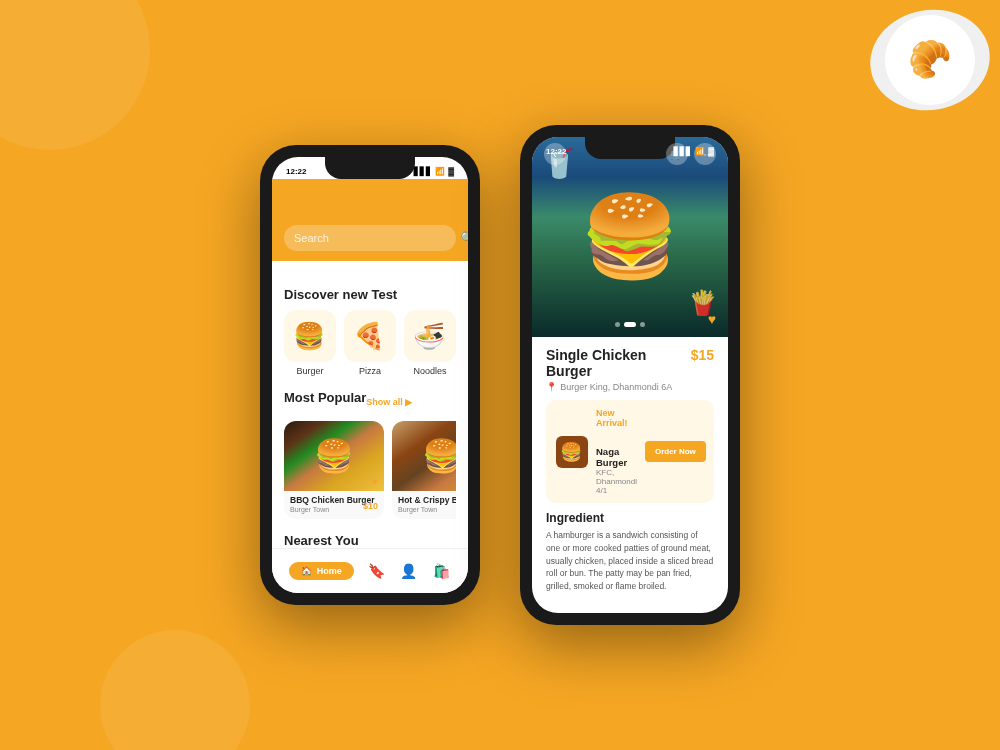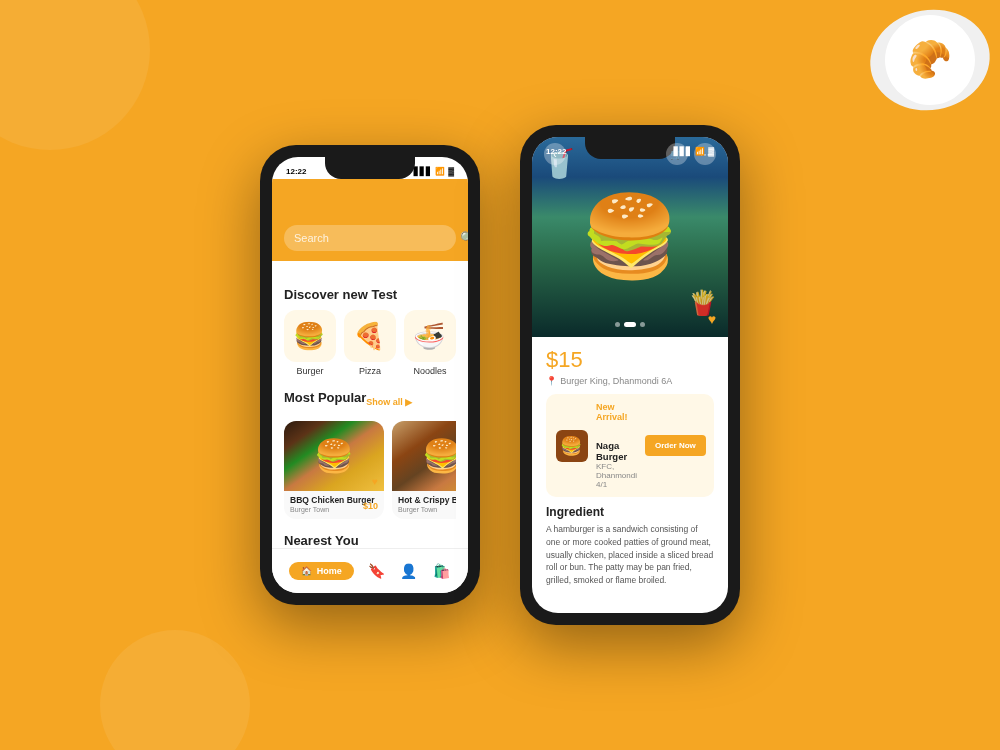--- a/index.html
+++ b/index.html
@@ -413,22 +413,22 @@
       margin-bottom: 3px;
     }
 
     .product-name {
       font-size: 14px;
       font-weight: 800;
       color: #222;
     }
 
     .product-price {
-      font-size: 22px;
-      font-weight: 400;
+      font-size: 14px;
+      font-weight: 700;
       color: #F5A623;
     }
 
     .product-location {
       display: flex;
       align-items: center;
       gap: 3px;
       margin-bottom: 8px;
     }
 
@@ -735,20 +735,21 @@
           <div class="dot"></div>
           <div class="dot dot-active"></div>
           <div class="dot"></div>
         </div>
 
         <div class="hero-heart">♥</div>
       </div>
 
       <div class="phone2-body">
         <div class="product-header">
+          <div class="product-name">Single Chicken Burger</div>
           <div class="product-price">$15</div>
         </div>
 
         <div class="product-location">
           <span class="location-pin">📍</span>
           <span class="location-text">Burger King, Dhanmondi 6A</span>
         </div>
 
         <div class="new-arrival-banner">
           <div class="naga-thumb">🍔</div>

